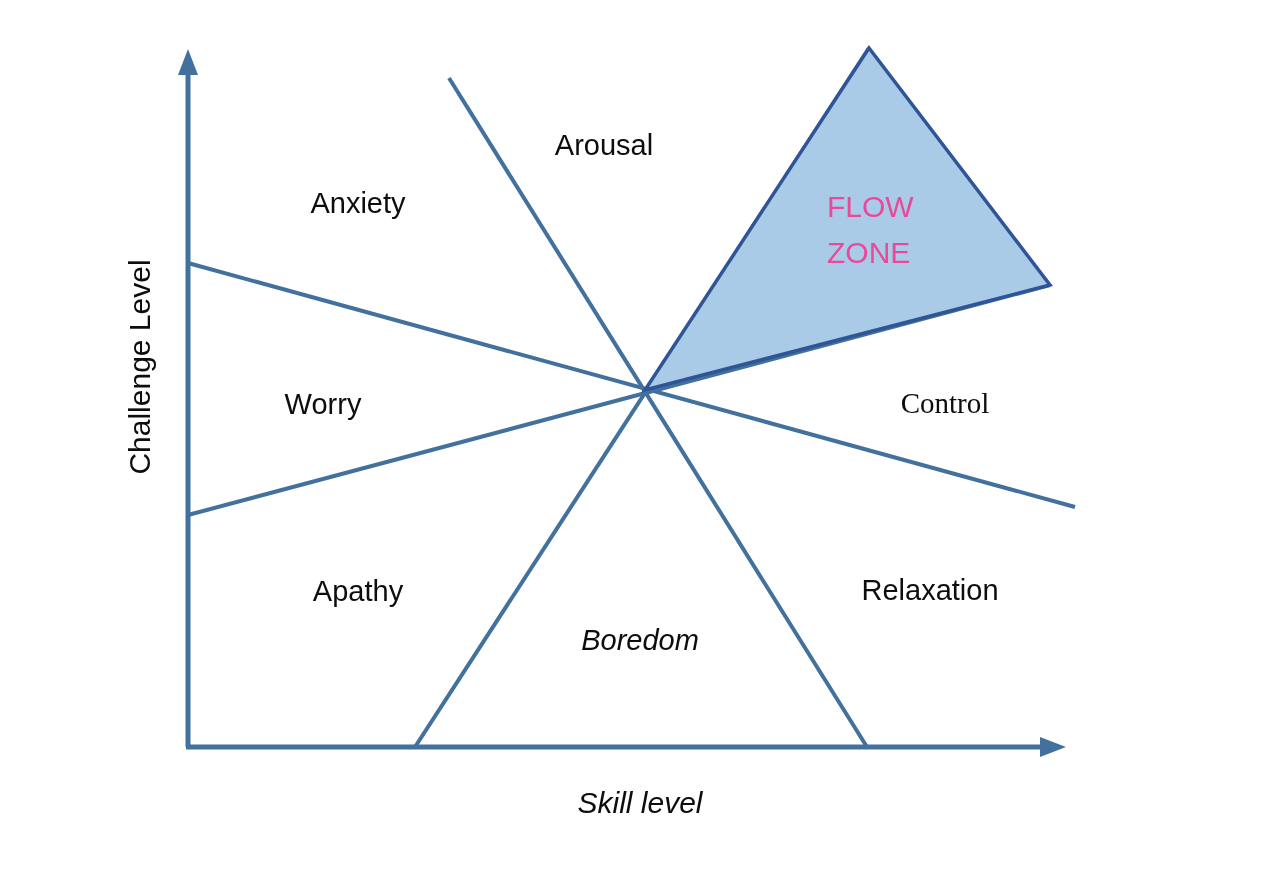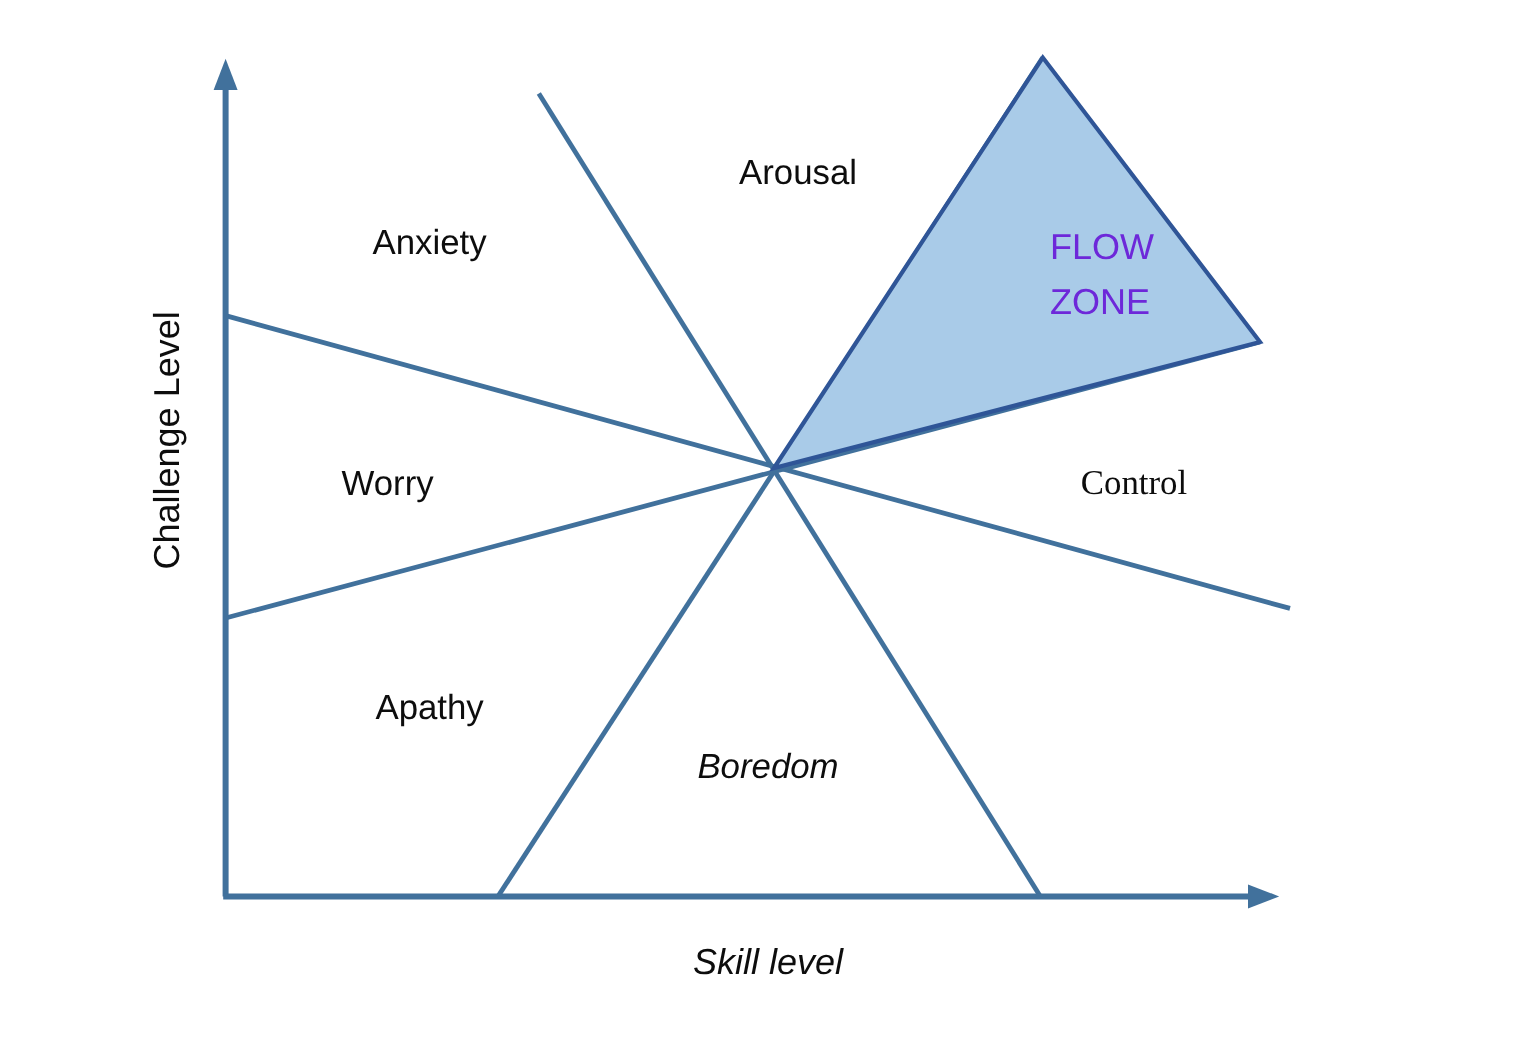--- a/index.html
+++ b/index.html
@@ -32,23 +32,22 @@
     white-space: nowrap;
     letter-spacing: 0px;
   }
   .flow-label {
     position: absolute;
     transform: none;
     left: 827px;
     top: 184px;
     font-size: 30px;
     line-height: 46px;
-    color: #6d28d9;
+    color: #ec4899;
     text-align: left;
-    margin-left: 48px;
   }
   .axis-label-y {
     position: absolute;
     left: 140px;
     top: 367px;
     transform: translate(-50%, -50%) rotate(-90deg);
     font-size: 30px;
     color: #0d0d0d;
     white-space: nowrap;
   }
@@ -79,33 +78,34 @@
 
     <line x1="188" y1="747" x2="188" y2="70" stroke-width="5" stroke="#41719C"></line>
     <polygon points="188,49 178,75 198,75" fill="#41719C"></polygon>
 
     <line x1="186" y1="747" x2="1044" y2="747" stroke-width="5" stroke="#41719C"></line>
     <polygon points="1066,747 1040,737 1040,757" fill="#41719C"></polygon>
   </svg>
 
   <div class="label" style="left:358px; top:203px;">Anxiety</div>
 
-  <div class="label" style="left:665px; top:145px;">Arousal</div>
+  <div class="label" style="left:604px; top:145px;">Arousal</div>
 
   <div class="flow-label">
     <div>FLOW</div>
     <div>ZONE</div>
   </div>
 
   <div class="label" style="left:323px; top:404px;">Worry</div>
 
   <div class="label" style="left:945px; top:403px;font-family:Liberation Serif, serif;">Control</div>
 
   <div class="label" style="left:358px; top:591px;text-align:center;">Apathy</div>
 
   <div class="label" style="left:640px; top:640px;font-style:italic;">Boredom</div>
 
+  <div class="label" style="left:930px; top:590px;">Relaxation</div>
 
   <div class="axis-label-y">Challenge Level</div>
 
   <div class="axis-label-x">Skill level</div>
 
 </div>
 
 </body></html>

